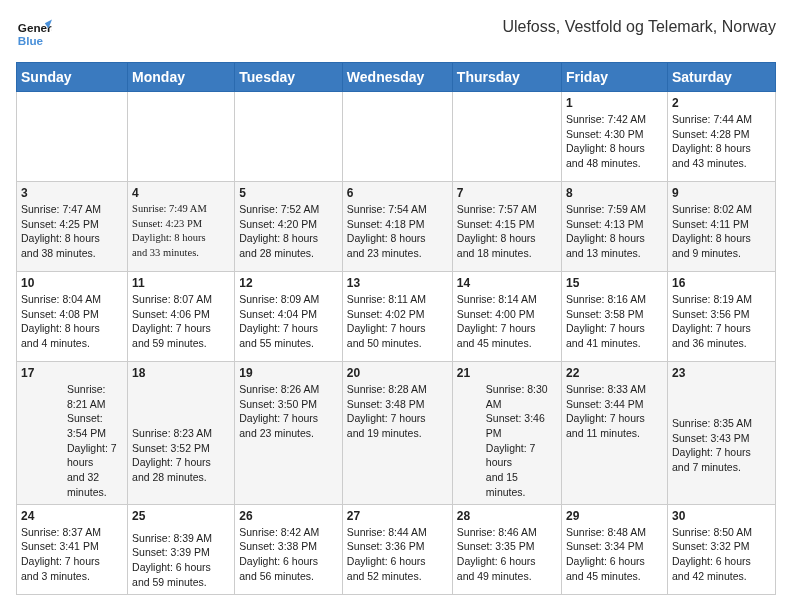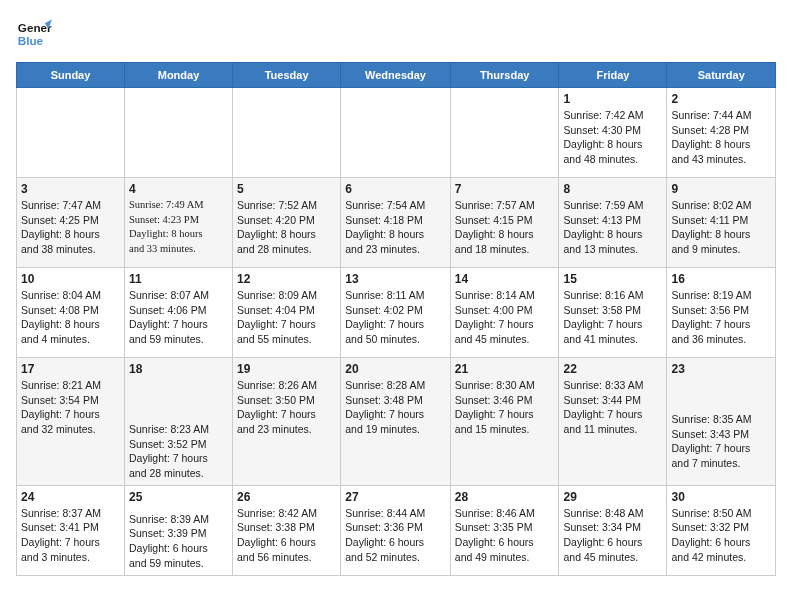--- a/index.html
+++ b/index.html
@@ -40,22 +40,22 @@
     }
     table {
       width: 100%;
       border-collapse: collapse;
       font-size: 11px;
     }
     thead tr th {
       background-color: #3a7abf;
       color: #fff;
       padding: 6px 4px;
-      text-align: center;
-      font-size: 11px;
+      text-align: left;
+      font-size: 14px;
       font-weight: bold;
       border: 1px solid #2a6aaf;
     }
     tbody tr td {
       border: 1px solid #ccc;
       vertical-align: top;
       padding: 4px;
       min-height: 80px;
       height: 90px;
       width: 113px;
@@ -85,20 +85,21 @@
 
 <div class="header-area">
   <div class="logo">
     <svg class="logo-icon" viewBox="0 0 40 40">
       <text x="2" y="18" font-size="13" font-weight="bold" fill="#1a1a1a">General</text>
       <text x="2" y="32" font-size="13" font-weight="bold" fill="#4a90d9">Blue</text>
       <polygon points="32,8 40,4 36,14" fill="#4a90d9"></polygon>
     </svg>
   </div>
   <div class="title-area">
+    <div class="subtitle">Ulefoss, Vestfold og Telemark, Norway</div>
   </div>
 </div>
 
 <table>
   <thead>
     <tr>
     <th>Sunday</th>
         <th>Monday</th>
         <th>Tuesday</th>
         <th>Wednesday</th>
@@ -227,21 +228,21 @@
           <span class="day-num">16</span>
           <div class="day-info" style="white-space: pre-line;">Sunrise: 8:19 AM
 Sunset: 3:56 PM
 Daylight: 7 hours
 and 36 minutes.</div>
         </td>
       </tr>
       <tr>
         <td>
           <span class="day-num">17</span>
-          <div class="day-info" style="white-space: pre-line;">Sunrise: 8:21 AM
+          <div class="day-info" style="white-space: pre-line; margin-left: 46px;">Sunrise: 8:21 AM
 Sunset: 3:54 PM
 Daylight: 7 hours
 and 32 minutes.</div>
         </td>
         <td>
           <span class="day-num">18</span>
           <div class="day-info" style="white-space: pre-line; margin-top: 46px;">Sunrise: 8:23 AM
 Sunset: 3:52 PM
 Daylight: 7 hours
 and 28 minutes.</div>
@@ -255,21 +256,21 @@
         </td>
         <td>
           <span class="day-num">20</span>
           <div class="day-info" style="white-space: pre-line;">Sunrise: 8:28 AM
 Sunset: 3:48 PM
 Daylight: 7 hours
 and 19 minutes.</div>
         </td>
         <td>
           <span class="day-num">21</span>
-          <div class="day-info" style="white-space: pre-line;">Sunrise: 8:30 AM
+          <div class="day-info" style="white-space: pre-line; margin-left: 29px;">Sunrise: 8:30 AM
 Sunset: 3:46 PM
 Daylight: 7 hours
 and 15 minutes.</div>
         </td>
         <td>
           <span class="day-num">22</span>
           <div class="day-info" style="white-space: pre-line;">Sunrise: 8:33 AM
 Sunset: 3:44 PM
 Daylight: 7 hours
 and 11 minutes.</div>

